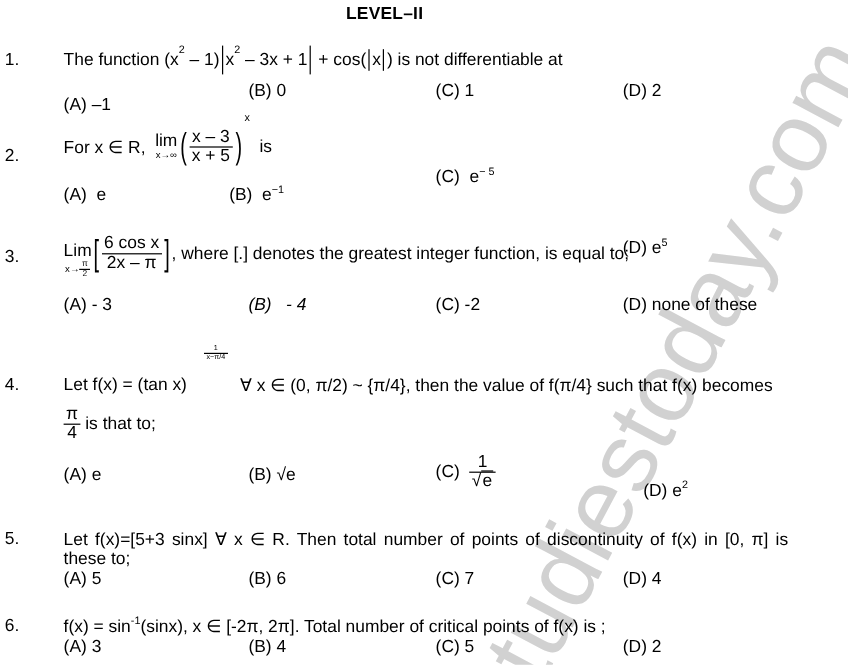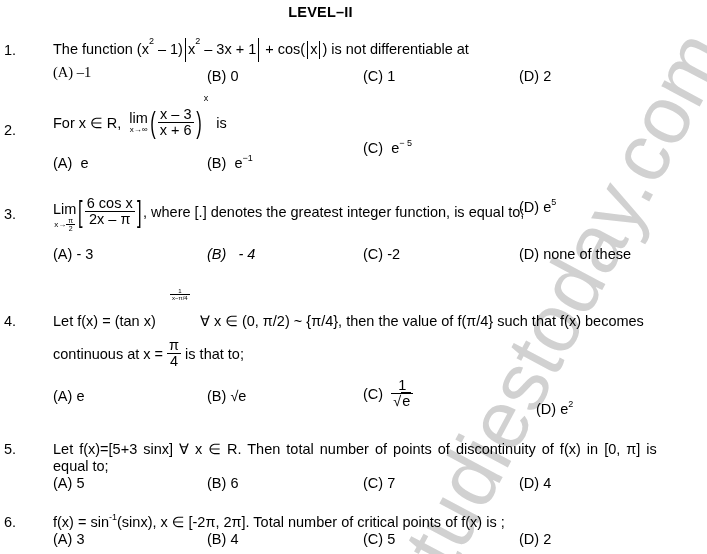--- a/index.html
+++ b/index.html
@@ -29,35 +29,35 @@
 
 <div class="watermark">studiestoday.com</div>
 
 <div class="abs title">LEVEL–II</div>
 
 <div>
   <div class="abs qnum" style="top:42px;">1.</div>
   <div class="abs" style="left:53px; top:38px;">
     <span>The function (x</span><sup>2</sup><span> – 1)</span><span class="absbar"></span><span>x</span><sup>2</sup><span> – 3x + 1</span><span class="absbar"></span><span> + cos(</span><span class="absbar" style="height:18px;"></span><span>x</span><span class="absbar" style="height:18px;"></span><span>) is not differentiable at</span>
   </div>
-  <div class="opt" style="left:53px; top:64px;font-family:Liberation Serif, serif;"><span>(A)</span> <span> –1</span></div>
+  <div class="opt" style="left:53px; top:80px;"><span>(A)</span> <span> –1</span></div>
   <div class="opt" style="left:207px; top:68px;"><span>(B)</span> <span>0</span></div>
   <div class="opt" style="left:363px; top:68px;"><span>(C)</span> <span> 1</span></div>
   <div class="opt" style="left:519px; top:68px;"><span>(D)</span> <span>2</span></div>
 </div>
 
 <div>
   <div class="abs qnum" style="top:122px;">2.</div>
   <div class="abs" style="left:53px; top:107px;">
     <span style="vertical-align:middle;">For  x ∈ R,</span>&nbsp;
-    <span class="limwrap"><span class="lim">lim</span><span class="sub">x→∞</span></span><span class="bigparen">(</span><span class="frac"><span class="num">x – 3</span><span class="den">x + 6</span></span><span class="bigparen">)</span><sup style="top:-14px;">x</sup>&nbsp;
+    <span class="limwrap"><span class="lim">lim</span><span class="sub">x→∞</span></span><span class="bigparen">(</span><span class="frac"><span class="num">x – 3</span><span class="den">x + 5</span></span><span class="bigparen">)</span><sup style="top:-14px;">x</sup>&nbsp;
     <span style="vertical-align:middle;">is</span>
   </div>
   <div class="opt" style="left:53px; top:155px;"><span>(A)</span>&nbsp; <span>e</span></div>
-  <div class="opt" style="left:207px; top:155px;"><span>(B)</span>&nbsp; <span>e</span><sup>−1</sup></div>
+  <div class="opt" style="left:191px; top:155px;"><span>(B)</span>&nbsp; <span>e</span><sup>−1</sup></div>
   <div class="opt" style="left:363px; top:140px;"><span>(C)</span>&nbsp; <span>e</span><sup>− 5</sup></div>
   <div class="opt" style="left:519px; top:155px;margin-top:44px;"><span>(D)</span> <span>e</span><sup>5</sup></div>
 </div>
 
 <div>
   <div class="abs qnum" style="top:206px;">3.</div>
   <div class="abs" style="left:53px; top:196px;">
     <span class="limwrap" style="vertical-align:top; margin-top:6px;"><span class="lim">Lim</span><span class="sub"><span>x→</span><span class="frac" style="font-size:7px;"><span class="num">π</span><span class="den">2</span></span></span></span><span class="bigbrack">[</span><span class="frac"><span class="num">6 cos x</span><span class="den">2x – π</span></span><span class="bigbrack">]</span><span style="vertical-align:middle;">, where [.] denotes the greatest integer function, is equal to;</span>
   </div>
   <div class="opt" style="left:53px; top:246px;"><span>(A)</span> <span>- 3</span></div>
@@ -71,32 +71,32 @@
   <div class="abs" style="left:53px; top:313px;">
     <span>Let f(x) = </span><span>(tan x)</span>
   </div>
   <div class="abs" style="left:170px; top:288px; font-size:6px; text-align:center;">
     <span class="frac"><span class="num">1</span><span class="den">x−π/4</span></span>
   </div>
   <div class="abs" style="left:200px; top:313px;">
     <span>∀ x ∈ (0, π/2) ~ {π/4}, then the value of f(π/4} such that f(x) becomes</span>
   </div>
   <div class="abs" style="left:53px; top:338px;">
-    <span style="vertical-align:middle;">continuous at x = </span><span class="frac"><span class="num">π</span><span class="den">4</span></span><span style="vertical-align:middle;"> is that to;</span>
+    <span class="frac"><span class="num">π</span><span class="den">4</span></span><span style="vertical-align:middle;"> is that to;</span>
   </div>
   <div class="opt" style="left:53px; top:388px;"><span>(A)</span> <span>e</span></div>
   <div class="opt" style="left:207px; top:388px;"><span>(B)</span> <span> √e</span></div>
   <div class="opt" style="left:363px; top:378px;"><span style="vertical-align:middle;">(C)</span>&nbsp; <span class="frac"><span class="num">1</span><span class="den">√<span class="sqrt">e</span></span></span></div>
   <div class="opt" style="left:536px; top:388px;margin-top:13px;"><span>(D)</span> <span>e</span><sup>2</sup></div>
 </div>
 
 <div>
   <div class="abs qnum" style="top:441px;">5.</div>
   <div class="abs" style="left:53px; top:441px; word-spacing:2px;">Let f(x)=[5+3 sinx] ∀ x ∈ R. Then total number of points of discontinuity of f(x) in [0, π] is</div>
-  <div class="abs" style="left:53px; top:458px;">equal to;</div>
+  <div class="abs" style="left:53px; top:458px;">these to;</div>
   <div class="opt" style="left:53px; top:475px;"><span>(A)</span> <span> 5</span></div>
   <div class="opt" style="left:207px; top:475px;"><span>(B)</span> <span> 6</span></div>
   <div class="opt" style="left:363px; top:475px;text-align:right;"><span>(C)</span> <span>7</span></div>
   <div class="opt" style="left:519px; top:475px;"><span>(D)</span> <span> 4</span></div>
 </div>
 
 <div>
   <div class="abs qnum" style="top:514px;">6.</div>
   <div class="abs" style="left:53px; top:514px;text-align:right;">
     <span>f(x) = sin</span><sup>-1</sup><span>(sinx), x ∈ [-2π, 2π]. Total number of critical points of f(x) is ;</span>

